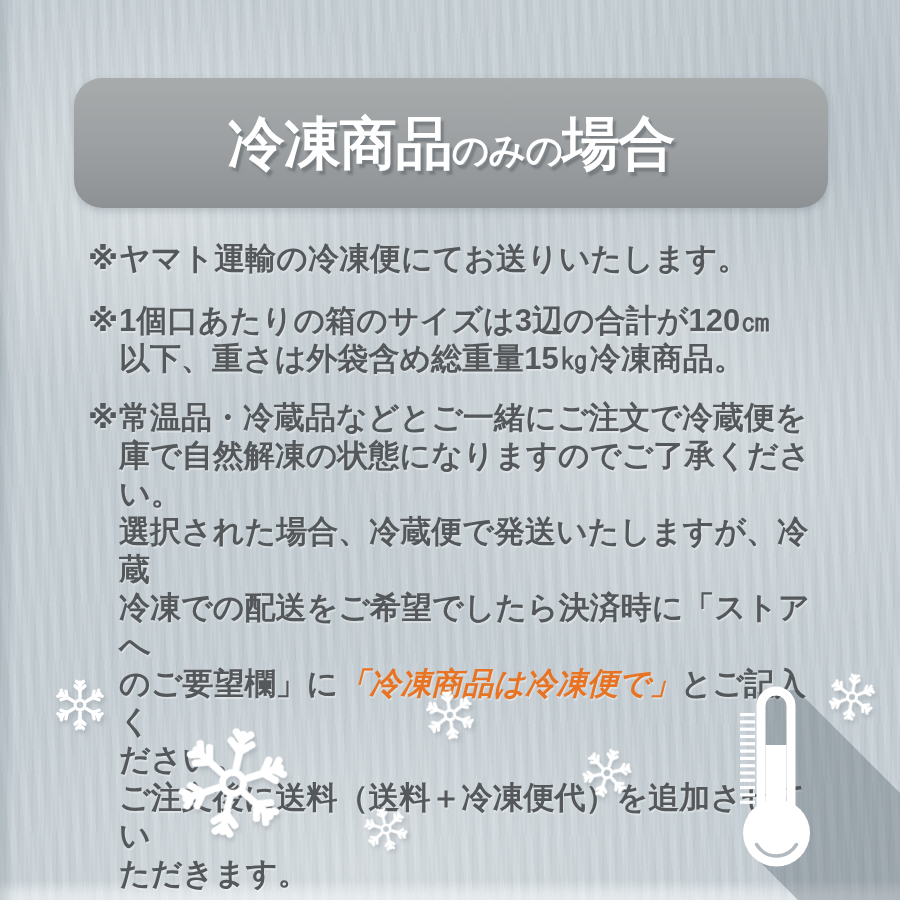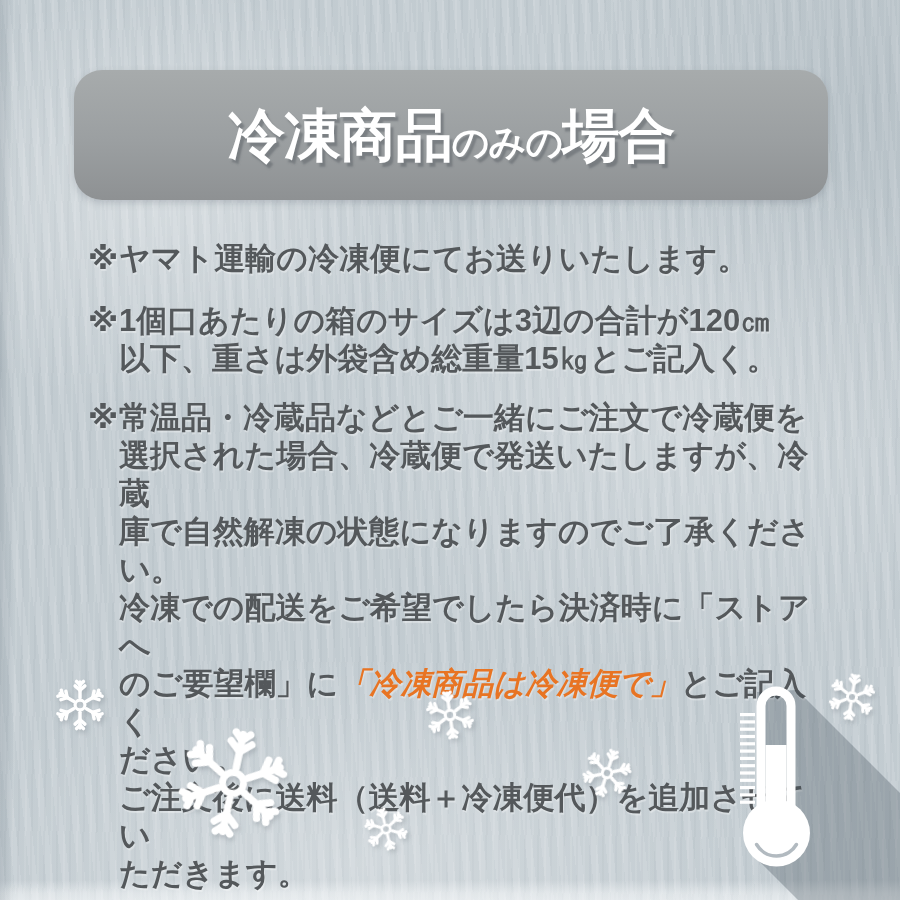--- a/index.html
+++ b/index.html
@@ -13,21 +13,21 @@
       radial-gradient(ellipse 420px 300px at 18% 22%, rgba(255,255,255,0.30), rgba(255,255,255,0) 70%),
       radial-gradient(ellipse 500px 380px at 75% 45%, rgba(255,255,255,0.22), rgba(255,255,255,0) 70%),
       radial-gradient(ellipse 400px 500px at 96% 12%, rgba(125,140,150,0.16), rgba(125,140,150,0) 70%),
       radial-gradient(ellipse 600px 300px at 40% 96%, rgba(255,255,255,0.25), rgba(255,255,255,0) 70%),
       linear-gradient(90deg, rgba(95,110,122,0.22) 0px, rgba(95,110,122,0) 14px),
       linear-gradient(0deg, rgba(250,252,253,0.55) 0px, rgba(250,252,253,0.45) 7px, rgba(250,252,253,0) 20px),
       repeating-linear-gradient(91deg, rgba(255,255,255,0.09) 0 2px, rgba(0,0,0,0) 2px 6px, rgba(90,105,118,0.05) 6px 8px, rgba(0,0,0,0) 8px 13px),
       repeating-linear-gradient(84deg, rgba(255,255,255,0.05) 0 7px, rgba(100,115,128,0.04) 7px 16px);
   }
   .banner{
-    position:absolute;left:74px;top:70px;width:754px;height:130px;
+    position:absolute;left:74px;top:78px;width:754px;height:130px;
     border-radius:28px;
     background:linear-gradient(180deg,#a7abac 0%, #9b9fa1 55%, #8e9193 100%);
     box-shadow:0 3px 7px rgba(90,100,110,0.25);
     display:flex;align-items:center;justify-content:center;
   }
   .banner-title{
     display:flex;align-items:baseline;
     color:#ffffff;font-weight:bold;white-space:nowrap;
     text-shadow:3px 4px 2px rgba(95,100,106,0.55);
     letter-spacing:-1px;
@@ -92,32 +92,32 @@
         <div>ヤマト運輸の冷凍便にてお送りいたします。</div>
       </div>
     </div>
 
     <div class="gap24"></div>
 
     <div class="note">
       <span class="note-marker">※</span>
       <div class="note-body">
         <div>1個口あたりの箱のサイズは3辺の合計が120㎝</div>
-        <div>以下、重さは外袋含め総重量15㎏とご記入く。</div>
+        <div>以下、重さは外袋含め総重量15㎏冷凍商品。</div>
       </div>
     </div>
 
     <div class="gap21"></div>
 
     <div class="note">
       <span class="note-marker">※</span>
       <div class="note-body">
         <div>常温品・冷蔵品などとご一緒にご注文で冷蔵便を</div>
+        <div>庫で自然解凍の状態になりますのでご了承ください。</div>
         <div>選択された場合、冷蔵便で発送いたしますが、冷蔵</div>
-        <div>庫で自然解凍の状態になりますのでご了承ください。</div>
         <div>冷凍での配送をご希望でしたら決済時に「ストアへ</div>
         <div><span>のご要望欄」に</span><span class="hl">「冷凍商品は冷凍便で」</span><span>とご記入く</span></div>
         <div>ださい。</div>
         <div>ご注文後に送料（送料＋冷凍便代）を追加させてい</div>
         <div>ただきます。</div>
       </div>
     </div>
   </div>
 
   <div class="thermo-wrap">

